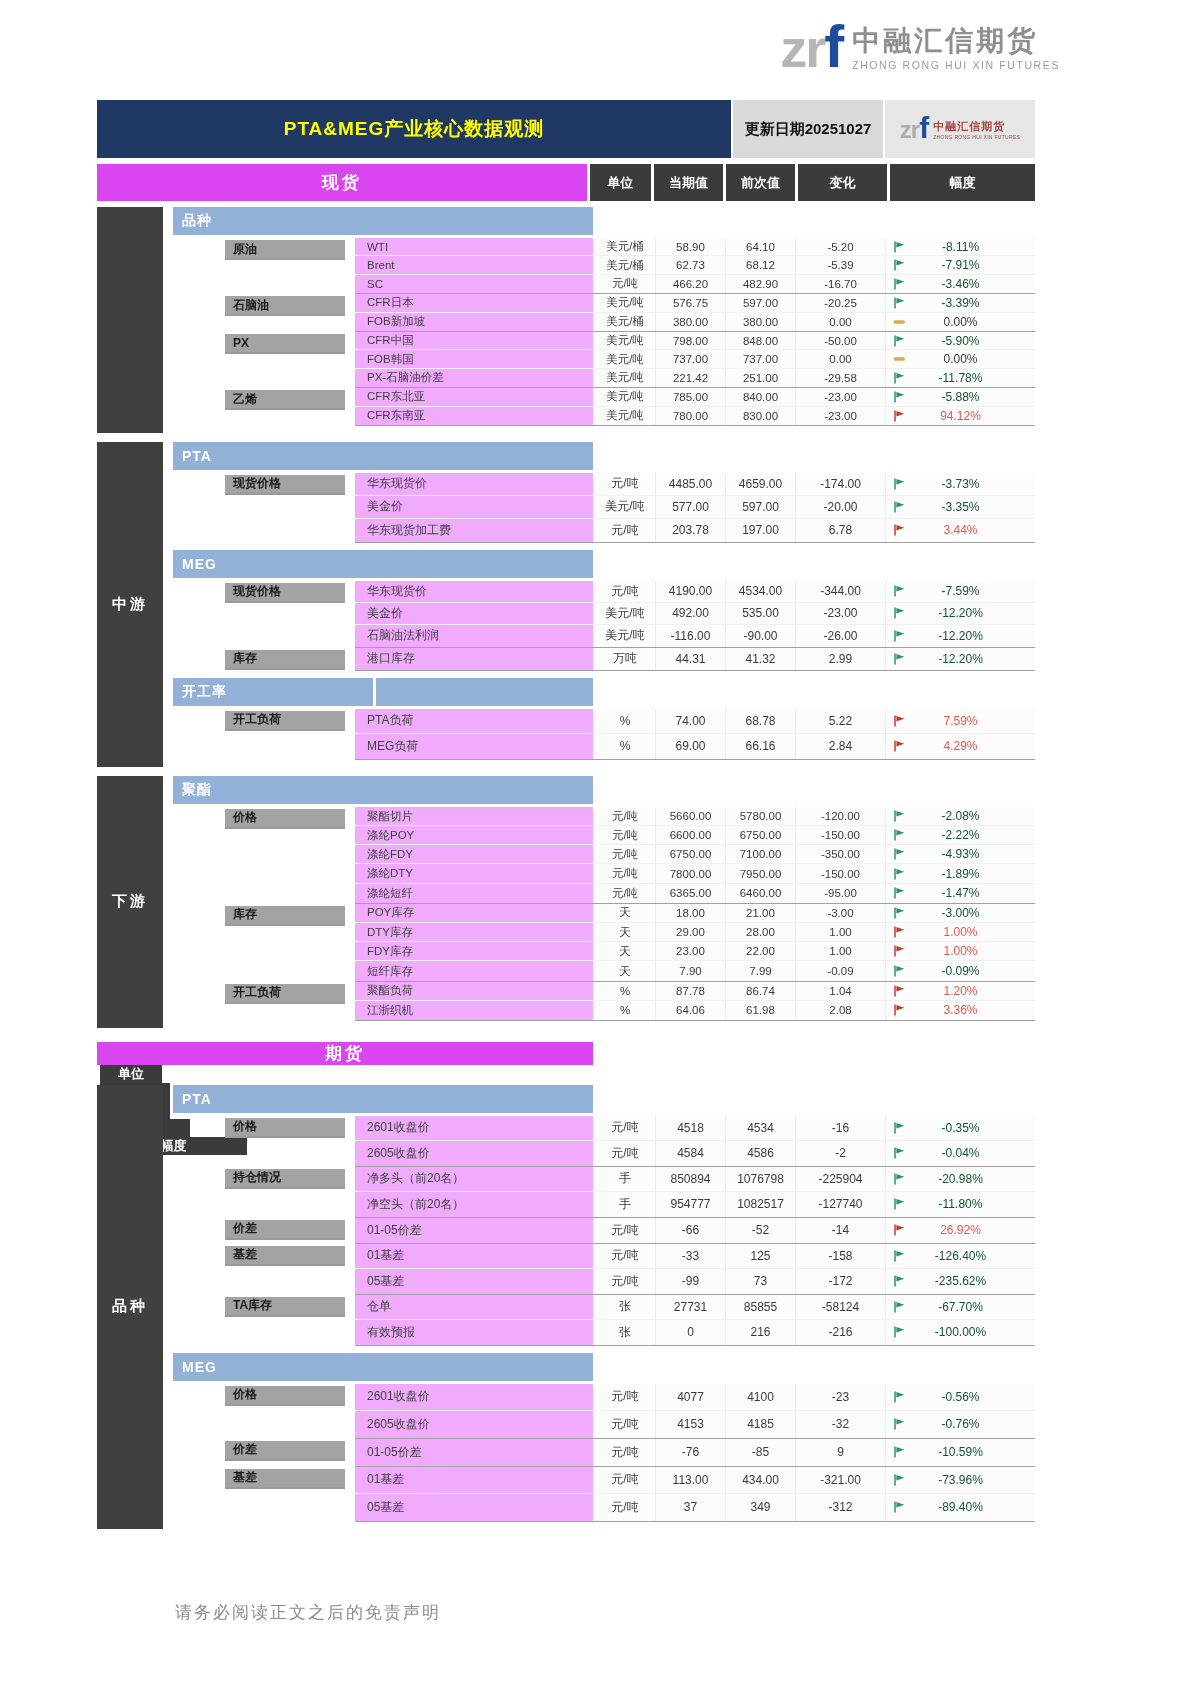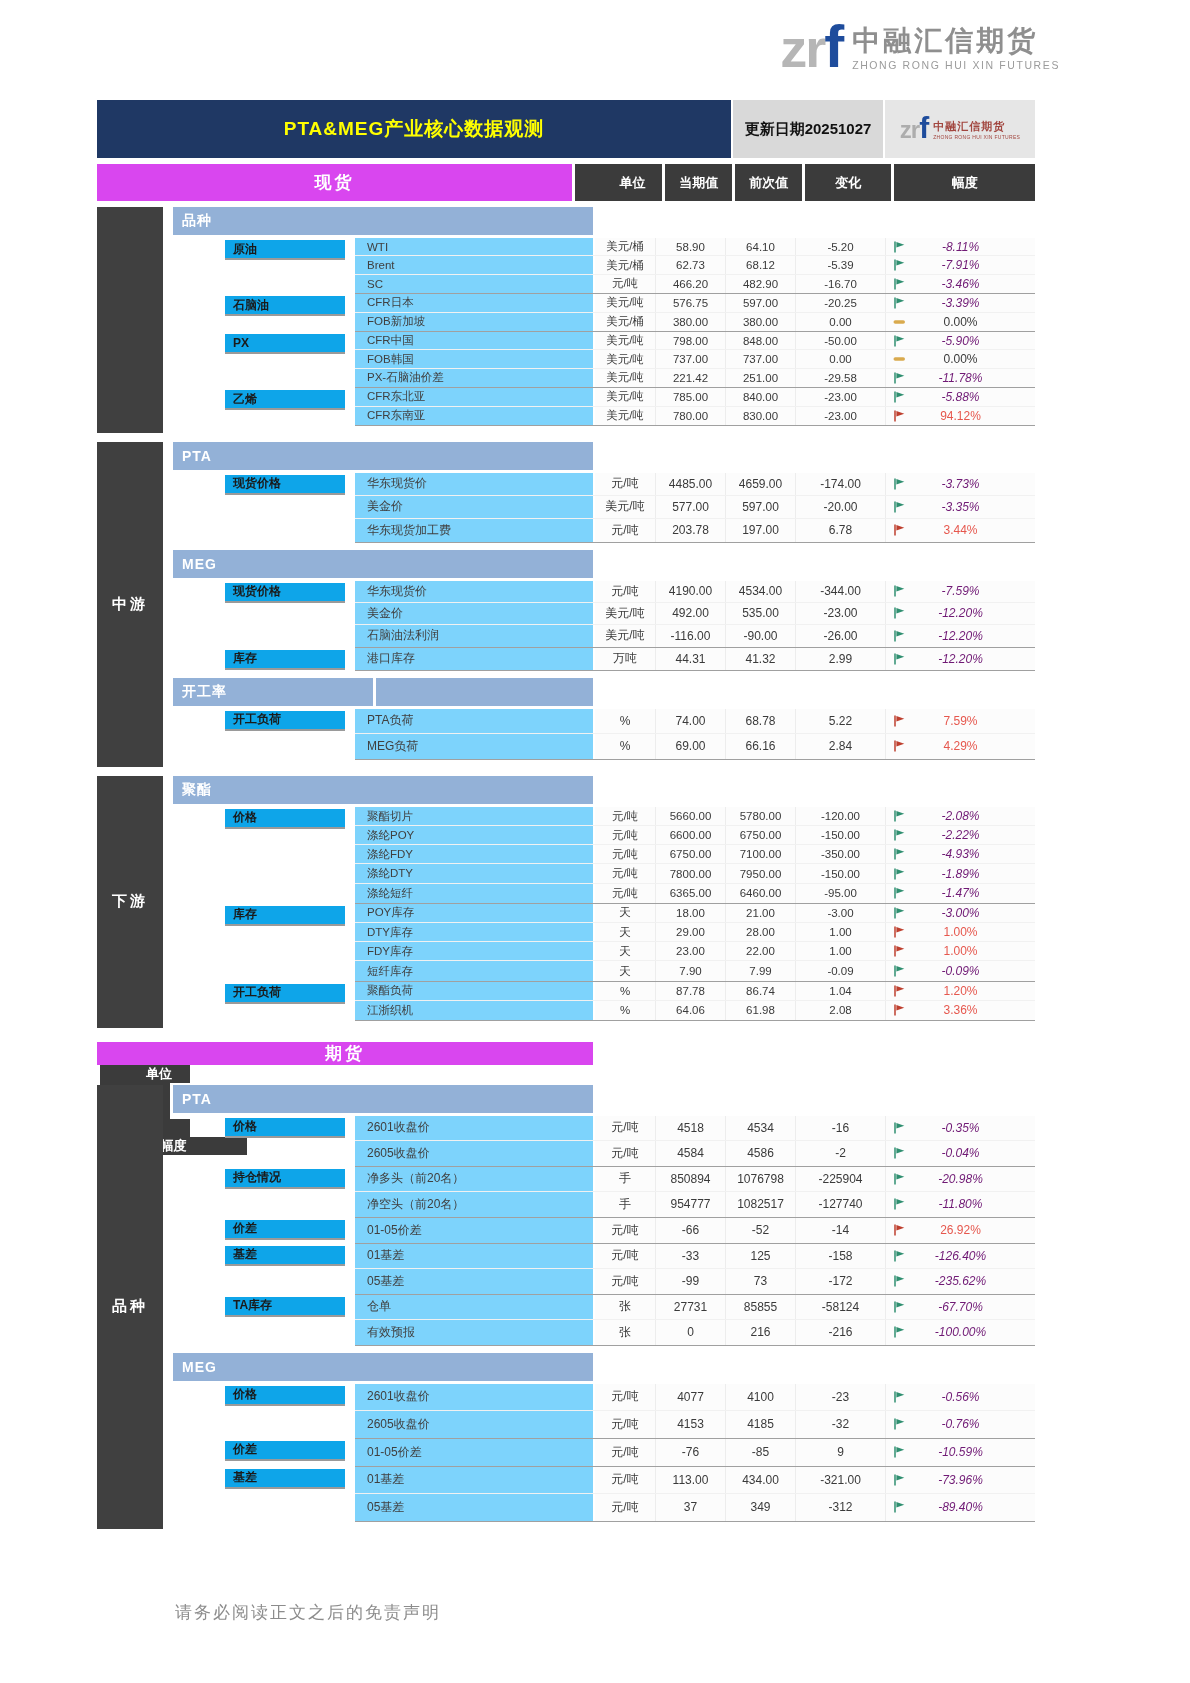--- a/index.html
+++ b/index.html
@@ -27,57 +27,57 @@
   .mini-zr{color:#adadad;} .mini-f{color:#1e4c9c;font-size:30px;}
   .mini-cn{font-size:11px;font-weight:bold;color:#a2463f;letter-spacing:1px;}
   .mini-en{font-size:5px;color:#a2463f;letter-spacing:.3px;}
 
   
   .thead{display:flex;height:37px;margin-bottom:6px;}
   .hblue{width:496px;background:#d946ef;color:#fff;font-size:17px;font-weight:bold;
          display:flex;align-items:center;justify-content:center;letter-spacing:3px;}
   .hcol{margin-left:3px;background:#3b3b3b;color:#fff;font-size:13px;font-weight:bold;
         display:flex;align-items:center;justify-content:center;}
-  .hcol.unit{width:62px;padding-left:28px;} .hcol.cur{width:70px;} .hcol.prev{width:70px;}
+  .hcol.unit{width:62px;} .hcol.cur{width:70px;} .hcol.prev{width:70px;}
   .hcol.chg{width:90px;} .hcol.amp{width:147px;}
   .thead.futs{margin-top:14px;flex-direction:column;}
 
   
   .block{display:flex;gap:10px;margin-bottom:9px;}
   .sideband{width:66px;background:#404040;display:flex;align-items:center;justify-content:center;}
   .sidetext{color:#fff;font-weight:bold;font-size:15px;letter-spacing:3px;}
   .bcontent{flex:1;}
 
   
   .section{margin-bottom:7px;}
   .secbar{display:flex;height:28px;margin-bottom:3px;width:420px;}
   .secbar-l{flex:1;background:#93b1d7;color:#fff;font-weight:bold;font-size:14px;
             display:flex;align-items:center;padding-left:9px;letter-spacing:1px;}
   .secbar.split .secbar-l{flex:0 0 191px;}
   .secbar-r{flex:1;background:#93b1d7;margin-left:3px;}
 
   .group{display:flex;}
   .lcol{width:182px;}
-  .lbox{margin-left:52px;width:120px;height:20px;margin-top:2px;background:#0ea5e9;
+  .lbox{margin-left:52px;width:120px;height:20px;margin-top:2px;background:#a3a3a3;
         border-bottom:2px solid #9a9a9a;font-weight:bold;font-size:12px;color:#1a1a1a;
         display:flex;align-items:center;padding-left:8px;box-sizing:border-box;}
   .rows{flex:1;border-bottom:1px solid #a0a0a0;}
 
   .trow{display:flex;box-sizing:border-box;border-bottom:1px solid #f1f1f1;}
   .trow:last-child{border-bottom:none;}
   .c{display:flex;align-items:center;justify-content:center;font-size:12px;color:#3a3a3a;
      box-sizing:border-box;border-left:1px solid #ededed;background:#fcfcfc;}
-  .c.name{width:238px;justify-content:flex-start;padding-left:12px;background:#7dd3fc;
+  .c.name{width:238px;justify-content:flex-start;padding-left:12px;background:#f0abfc;
           border-left:none;color:#404040;}
   .c.unit{width:62px;border-left:2px solid #ffffff;}
   .c.num{width:70px;} .c.chg{width:90px;}
   .c.amp{width:150px;position:relative;}
   .flag{position:absolute;left:7px;top:50%;transform:translateY(-50%);display:flex;align-items:center;}
   .pct{width:100%;text-align:center;font-size:12px;}
-  .pct.green{color:#701a75;font-style:italic;} .pct.red{color:#e6574d;} .pct.black{color:#3a3a3a;}
+  .pct.green{color:#14532d;} .pct.red{color:#e6574d;} .pct.black{color:#3a3a3a;}
 
   
   .sec-variety .trow{height:18.4px;} .sec-variety .c{font-size:11.5px;}
   .sec-pta_spot .trow{height:23px;}
   .sec-meg_spot .trow{height:22px;}
   .sec-operating .trow{height:25px;}
   .sec-polyester .trow{height:19.2px;} .sec-polyester .c{font-size:11.5px;}
   .sec-pta_fut .trow{height:25px;}
   .sec-meg_fut .trow{height:27px;}
 

